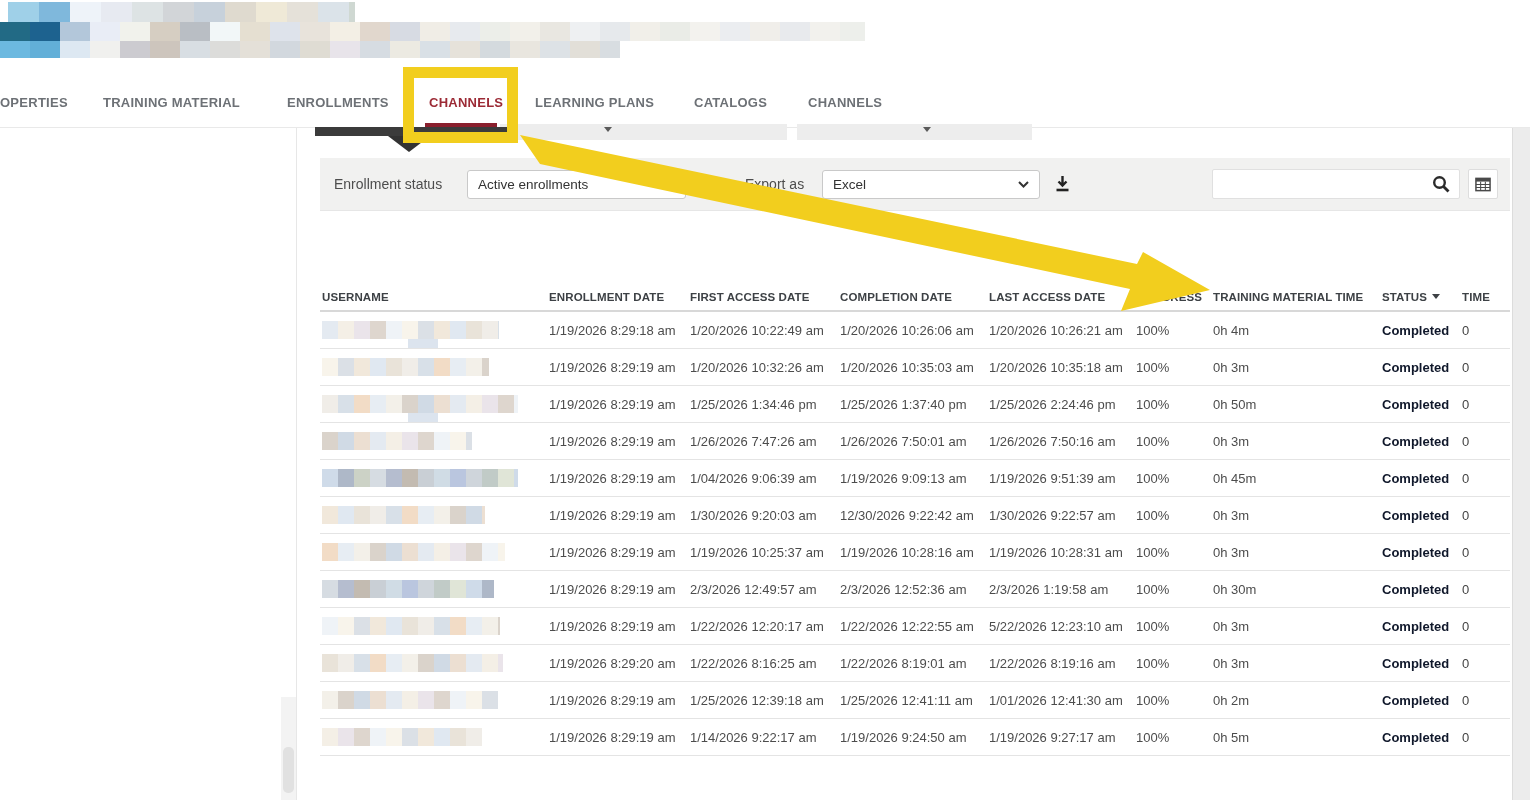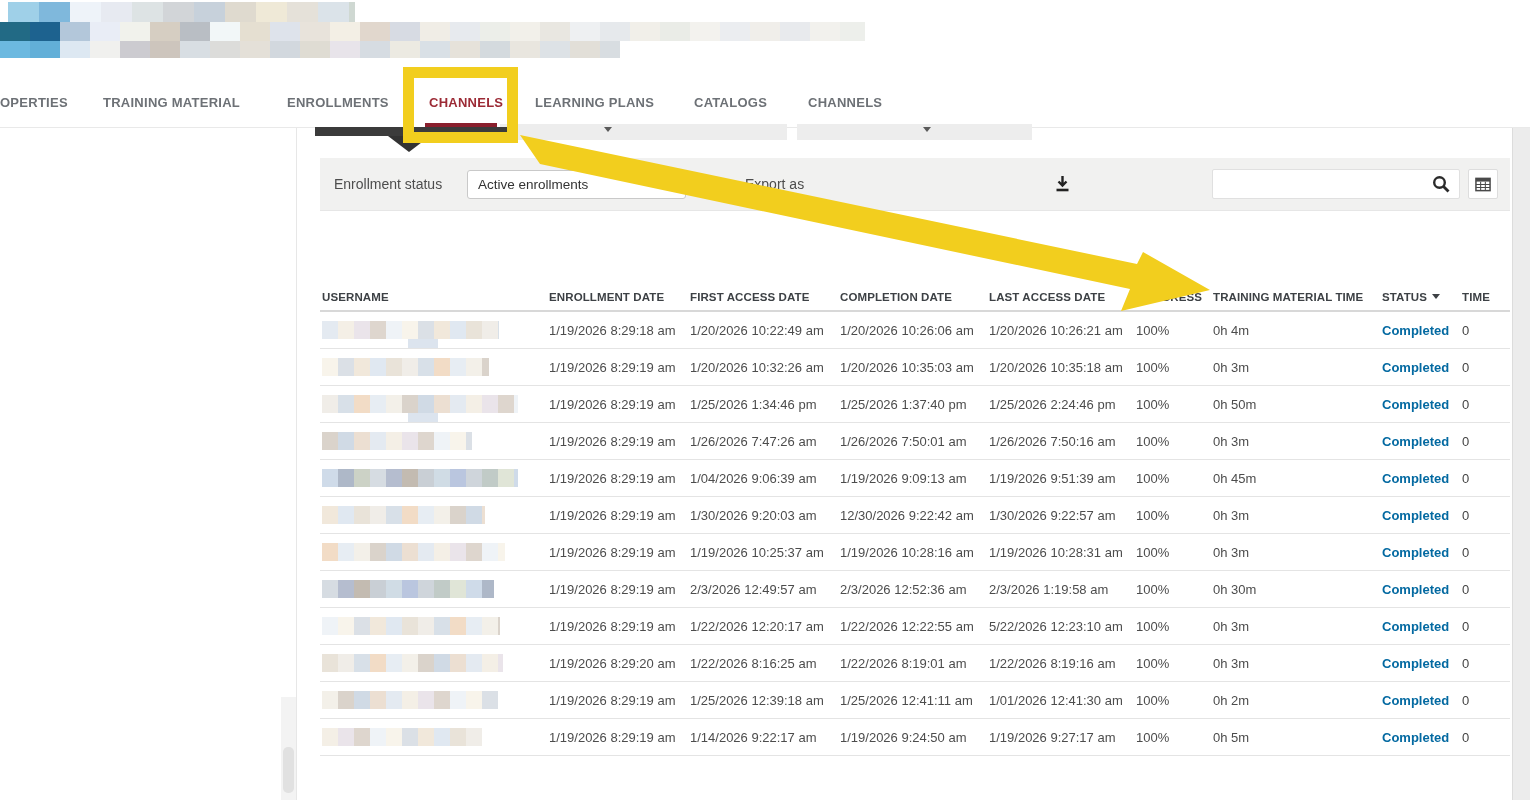--- a/index.html
+++ b/index.html
@@ -68,21 +68,21 @@
              border-top:5px solid #3d4145;}
   .tbody{position:absolute;left:320px;top:312px;width:1190px;}
   .trow{display:grid;grid-template-columns:229px 141px 150px 149px 147px 77px 169px 80px 48px;
         height:37px;align-items:center;border-bottom:1px solid #e4e4e4;box-sizing:border-box;
         font-size:13px;color:#4c4c4c;}
   .cell{white-space:nowrap;}
   .c-user{position:relative;height:37px;}
   .blur-strip{position:absolute;left:2px;top:9px;height:18px;display:block;overflow:hidden;}
   .blur-strip i{position:absolute;top:0;display:block;height:100%;}
   .blur-sub{position:absolute;left:88px;top:27px;width:30px;height:9px;background:#dce4ee;}
-  .c-status{font-weight:bold;color:#0369a1;}
+  .c-status{font-weight:bold;color:#0f172a;}
   .c-score{color:#444;}
 
   
   #overlay{position:absolute;left:0;top:0;z-index:40;pointer-events:none;}
 </style>
 </head>
 <body>
 
 <div class="mosaic" id="m1" style="width: 347px; height: 20px;">
     <i style="left: 0px; width: 31px; background: rgb(159, 208, 232);"></i>
@@ -180,20 +180,26 @@
 
 <div class="filterbar">
   <span class="flabel" style="left:14px">Enrollment status</span>
   <div class="fselect" style="left:147px;width:219px">
     <span class="sel-text">Active enrollments</span>
     <svg width="11" height="7" viewBox="0 0 11 7">
         <path d="M1 1 L5.5 5.5 L10 1" fill="none" stroke="#333" stroke-width="2"></path>
       </svg>
   </div>
   <span class="flabel" style="left:425px">Export as</span>
+  <div class="fselect" style="left:502px;width:218px">
+    <span class="sel-text">Excel</span>
+    <svg width="11" height="7" viewBox="0 0 11 7">
+        <path d="M1 1 L5.5 5.5 L10 1" fill="none" stroke="#333" stroke-width="2"></path>
+      </svg>
+  </div>
   <button class="iconbtn" style="left:733px;top:16px">
     <svg width="19" height="19" viewBox="0 0 19 19">
       <path d="M9.5 2 v8 M5.5 7.5 L9.5 11.5 L13.5 7.5" fill="none" stroke="#222" stroke-width="2.4"></path>
       <path d="M3.5 16 h12" stroke="#222" stroke-width="2.6"></path>
     </svg>
   </button>
   <div class="searchbox">
     <input type="text" value="" style="">
     <span class="mag">
       <svg width="19" height="19" viewBox="0 0 19 19">

